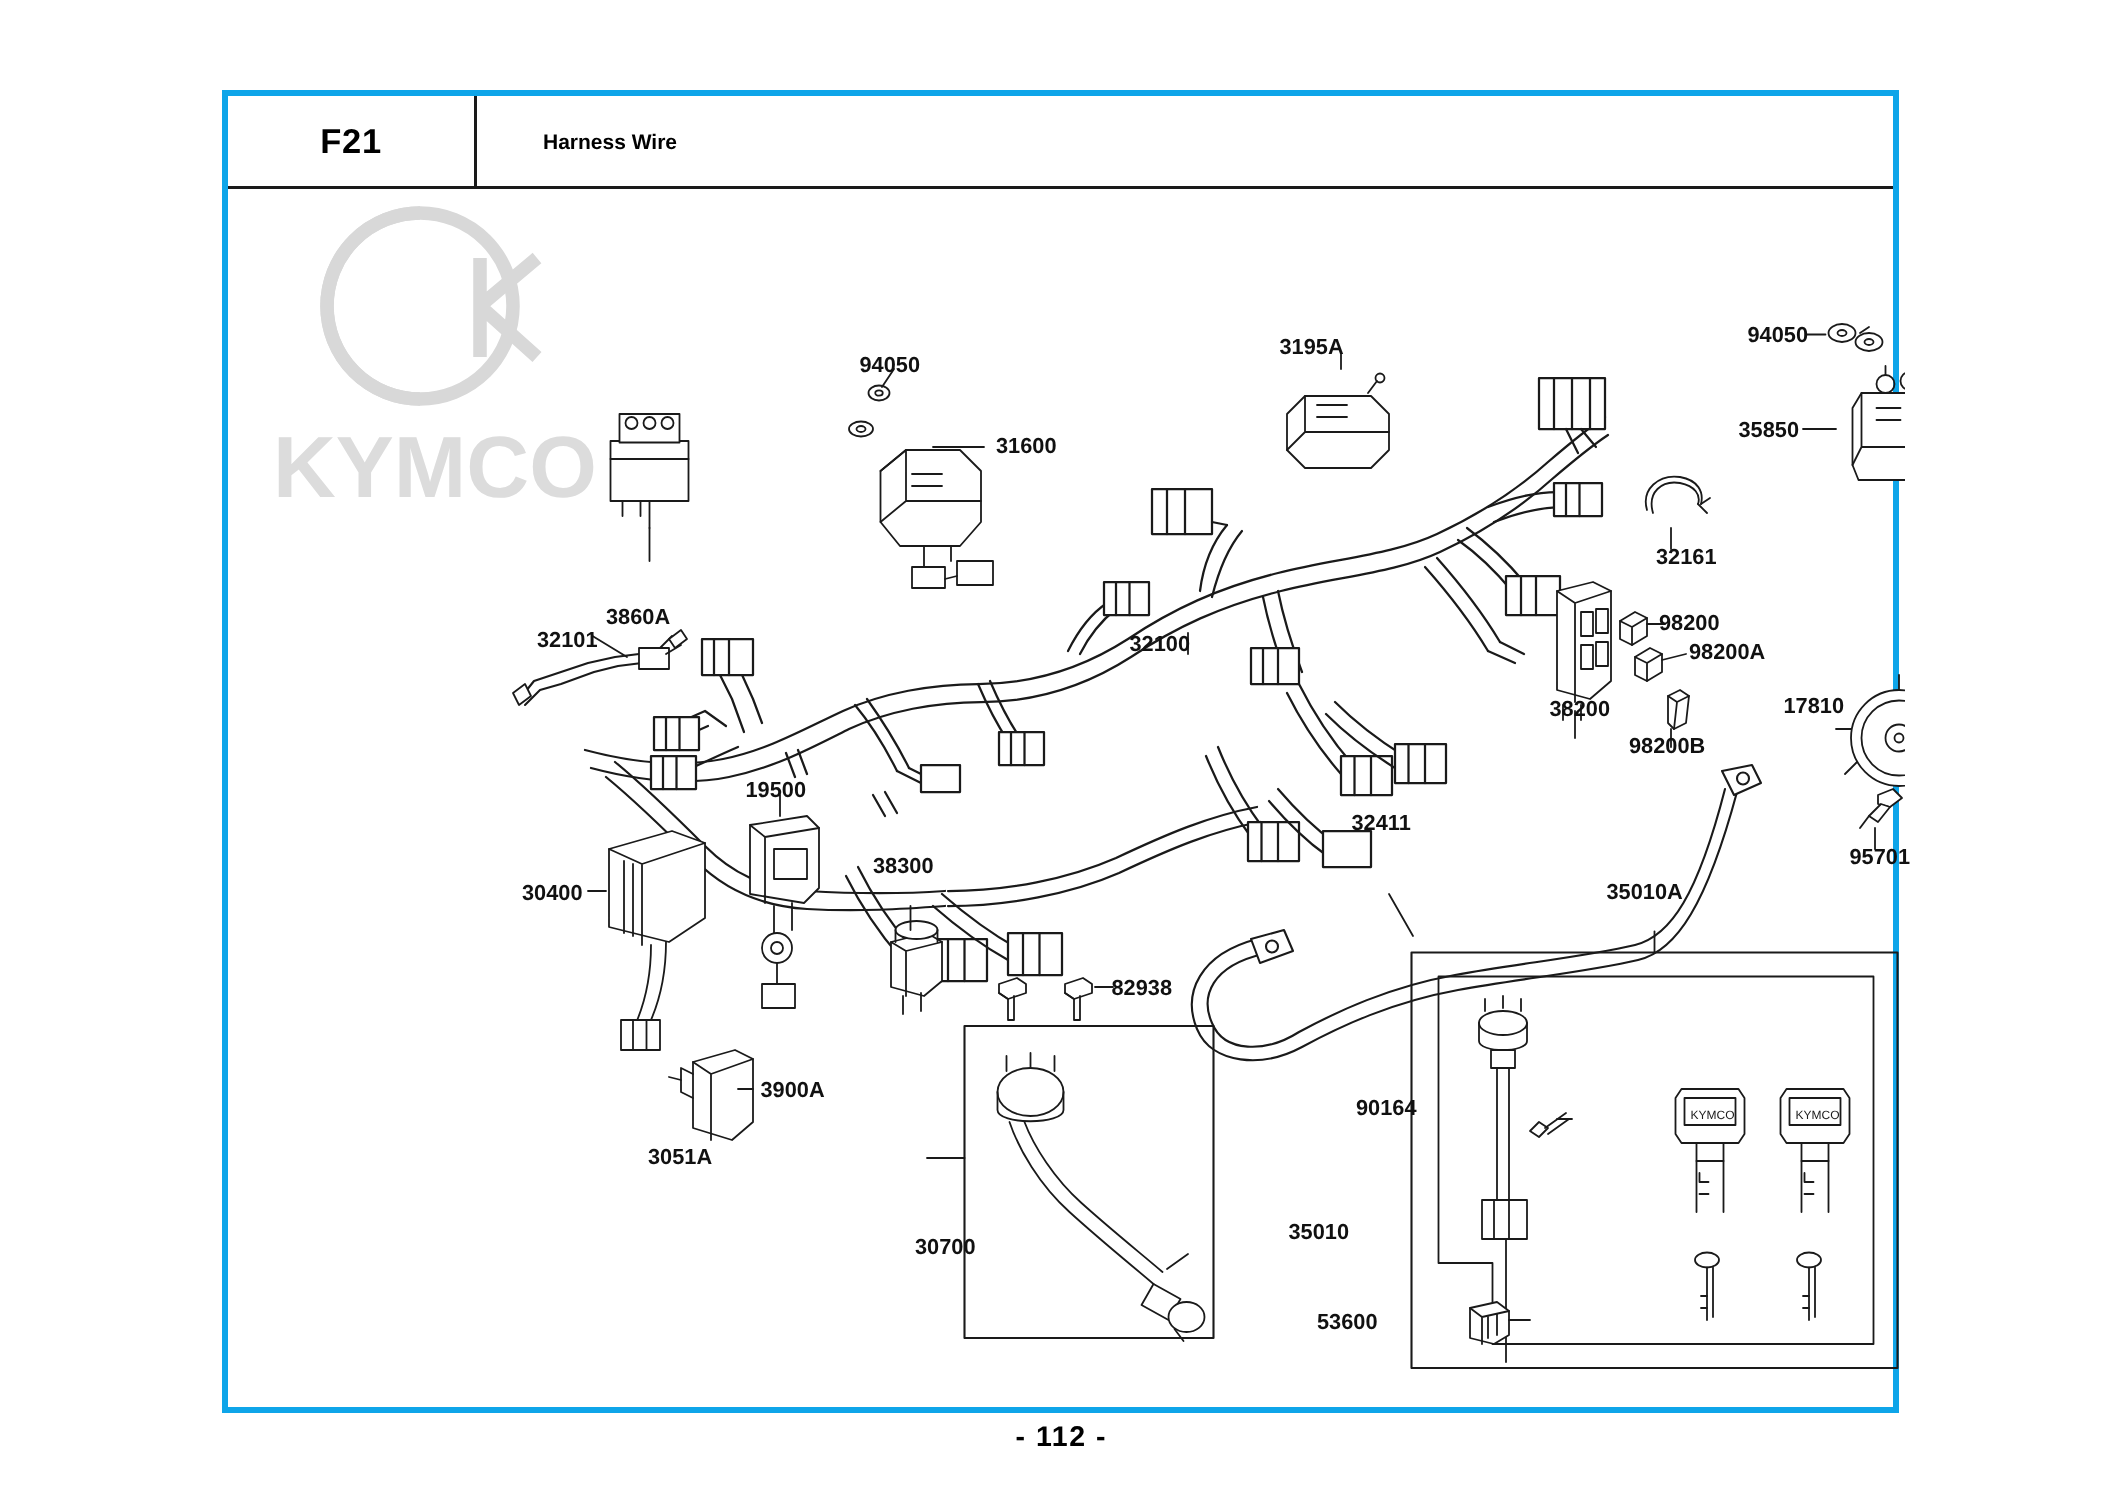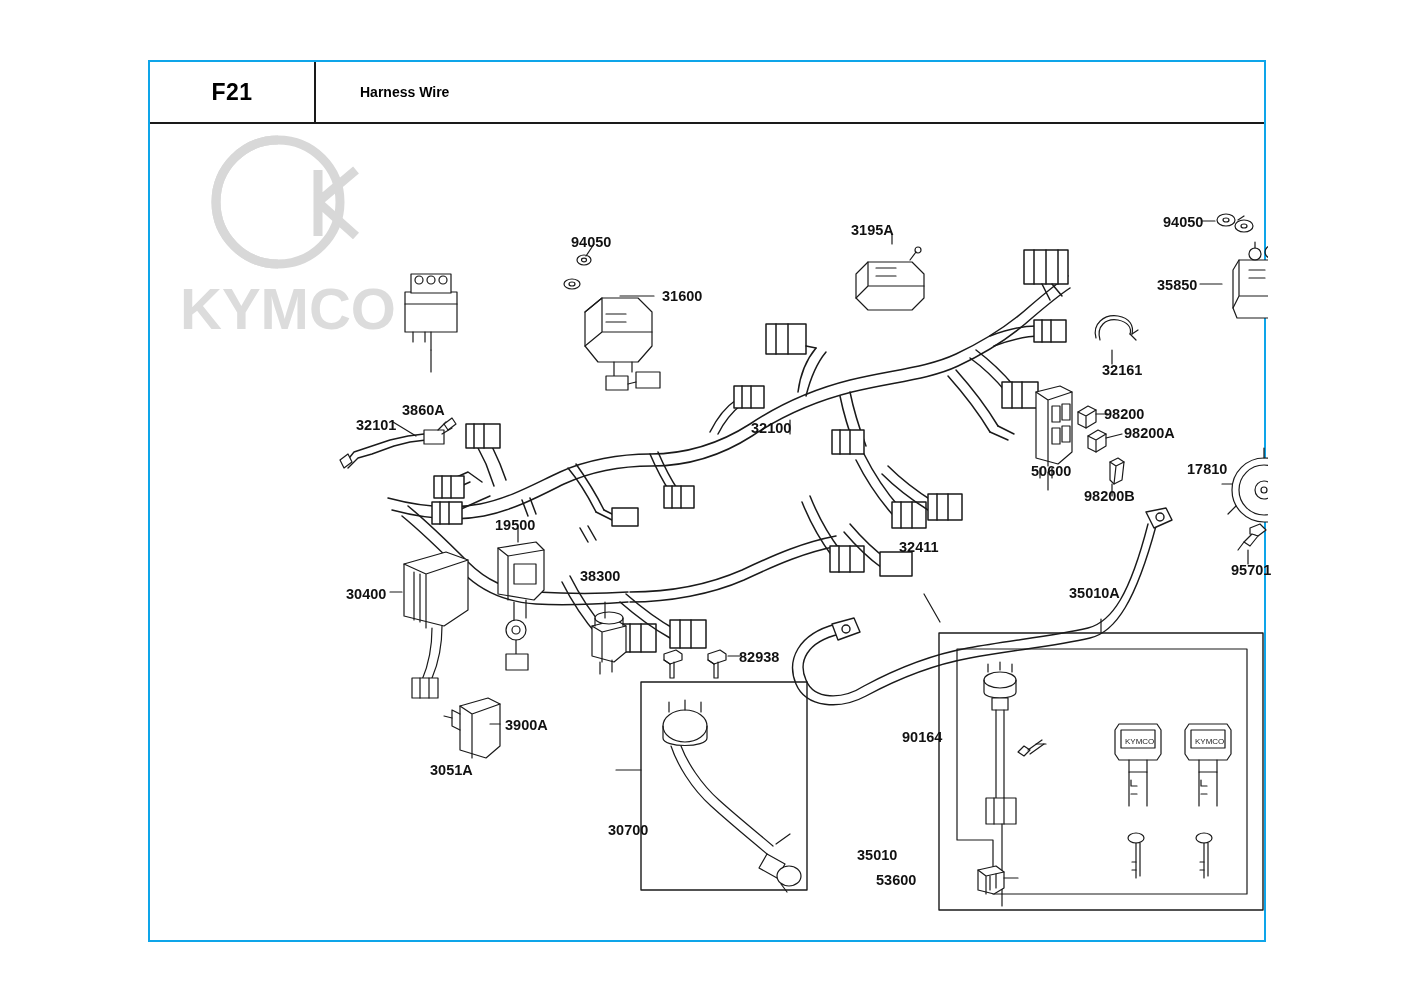--- a/index.html
+++ b/index.html
@@ -18,21 +18,21 @@
     background: #ffffff;
     overflow: hidden;
   }
   
   #frame {
     position: absolute;
     left: 148px;
     top: 60px;
     width: 1118px;
     height: 882px;
-    border: 2px solid #0ea5e9;
+    border: 4px solid #0ea5e9;
     box-sizing: border-box;
   }
   #title-bar {
     position: absolute;
     left: 0;
     top: 0;
     width: 100%;
     height: 62px;
     border-bottom: 2px solid #1a1a1a;
     box-sizing: border-box;
@@ -485,34 +485,35 @@
       <div class="lbl" style="left:421px; top:110px;">94050</div>
       <div class="lbl" style="left:512px; top:164px;">31600</div>
       <div class="lbl" style="left:701px; top:98px;">3195A</div>
       <div class="lbl" style="left:1013px; top:90px;">94050</div>
       <div class="lbl" style="left:1007px; top:153px;">35850</div>
       <div class="lbl" style="left:952px; top:238px;">32161</div>
       <div class="lbl" style="left:206px; top:281px;margin-top:12px;">32101</div>
       <div class="lbl" style="left:601px; top:296px;">32100</div>
       <div class="lbl" style="left:954px; top:282px;">98200</div>
       <div class="lbl" style="left:974px; top:301px;">98200A</div>
-      <div class="lbl" style="left:881px; top:339px;">50600</div>
+      <div class="lbl" style="left:881px; top:339px;">38200</div>
       <div class="lbl" style="left:934px; top:364px;">98200B</div>
       <div class="lbl" style="left:1037px; top:337px;">17810</div>
       <div class="lbl" style="left:345px; top:393px;">19500</div>
       <div class="lbl" style="left:196px; top:462px;">30400</div>
       <div class="lbl" style="left:430px; top:444px;">38300</div>
       <div class="lbl" style="left:749px; top:415px;">32411</div>
       <div class="lbl" style="left:919px; top:461px;">35010A</div>
       <div class="lbl" style="left:1081px; top:438px;">95701</div>
       <div class="lbl" style="left:589px; top:525px;">82938</div>
       <div class="lbl" style="left:355px; top:593px;">3900A</div>
       <div class="lbl" style="left:280px; top:638px;">3051A</div>
       <div class="lbl" style="left:458px; top:698px;">30700</div>
       <div class="lbl" style="left:752px; top:605px;">90164</div>
-      <div class="lbl" style="left:707px; top:723px;">35010</div>
+      <div class="lbl" style="left:707px; top:688px;">35010</div>
       <div class="lbl" style="left:726px; top:748px;">53600</div>
 
     </div>
   </div>
 
+  <div id="page-number">- 112 -</div>
 
 </div>
 
 </body></html>

